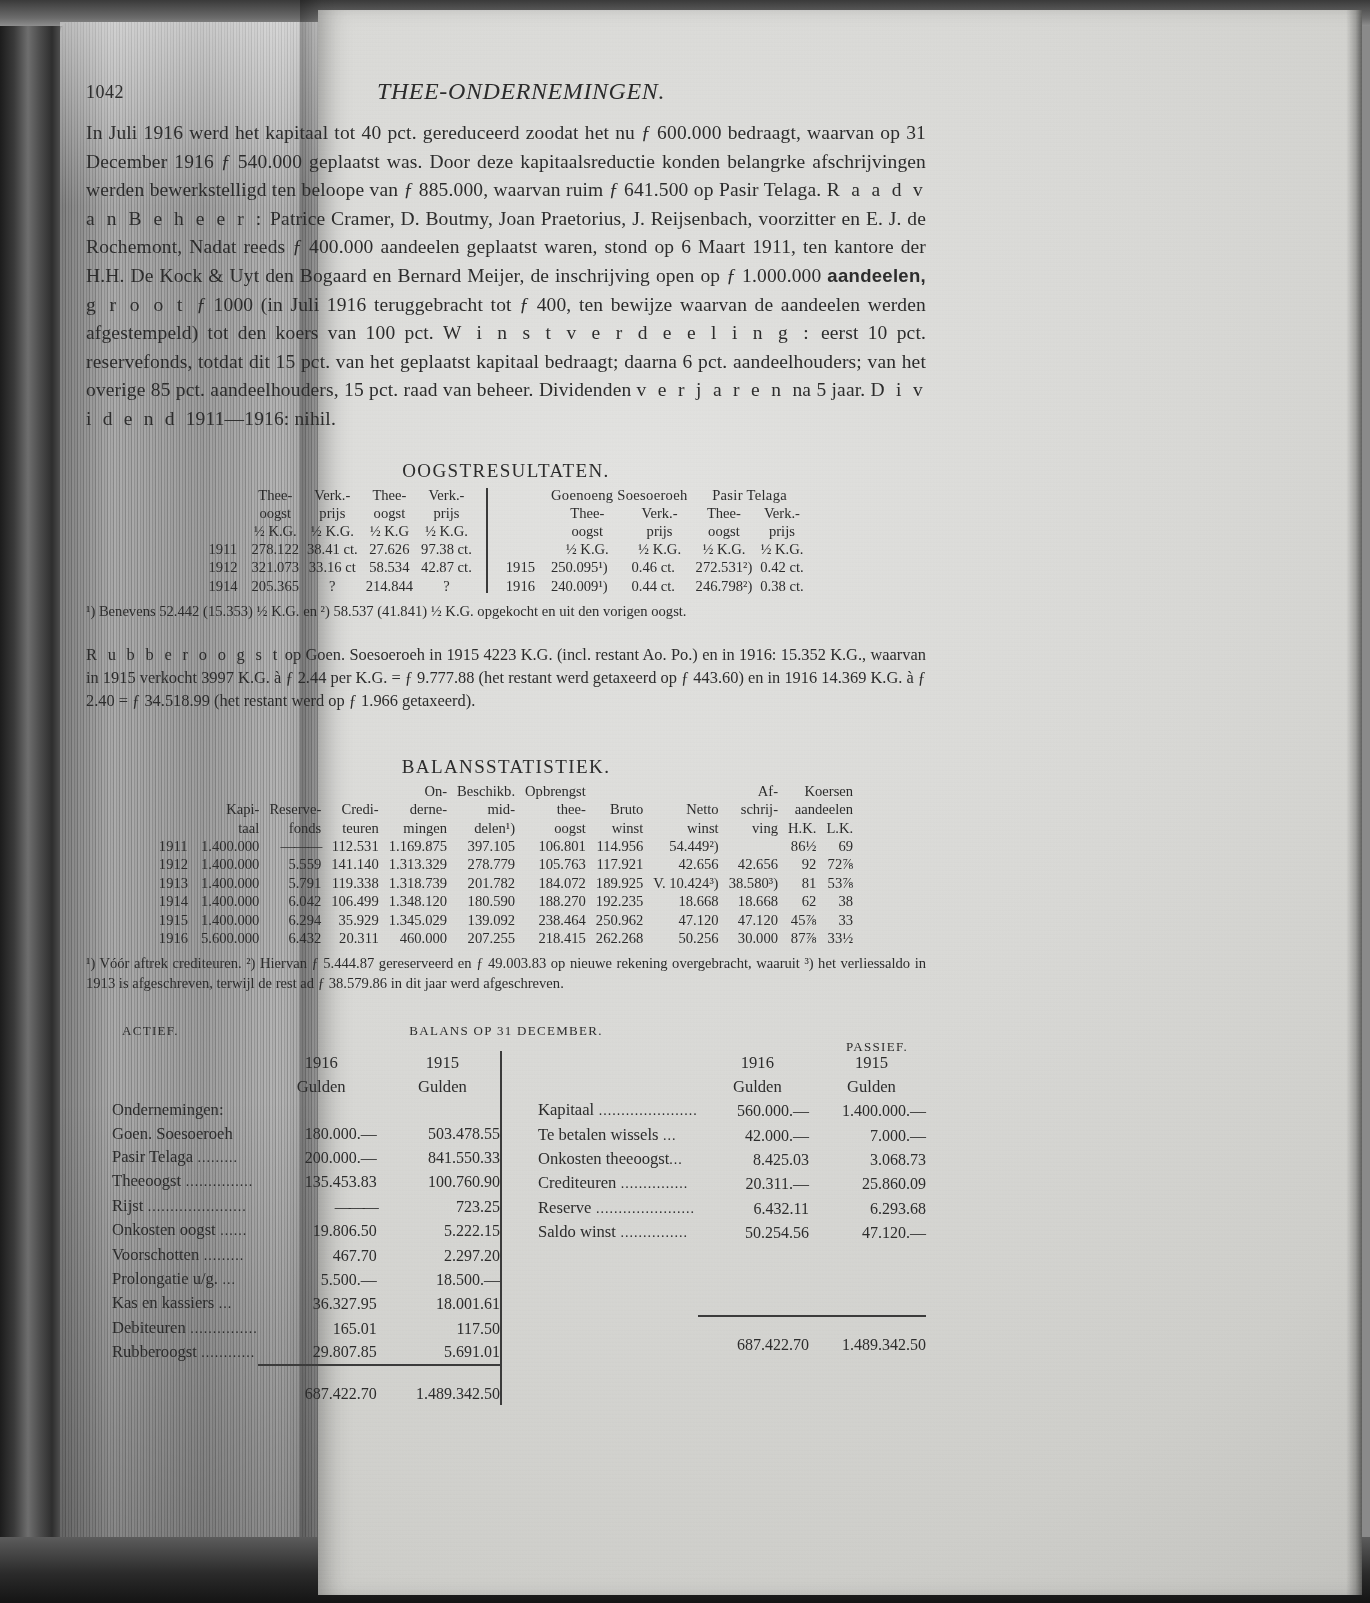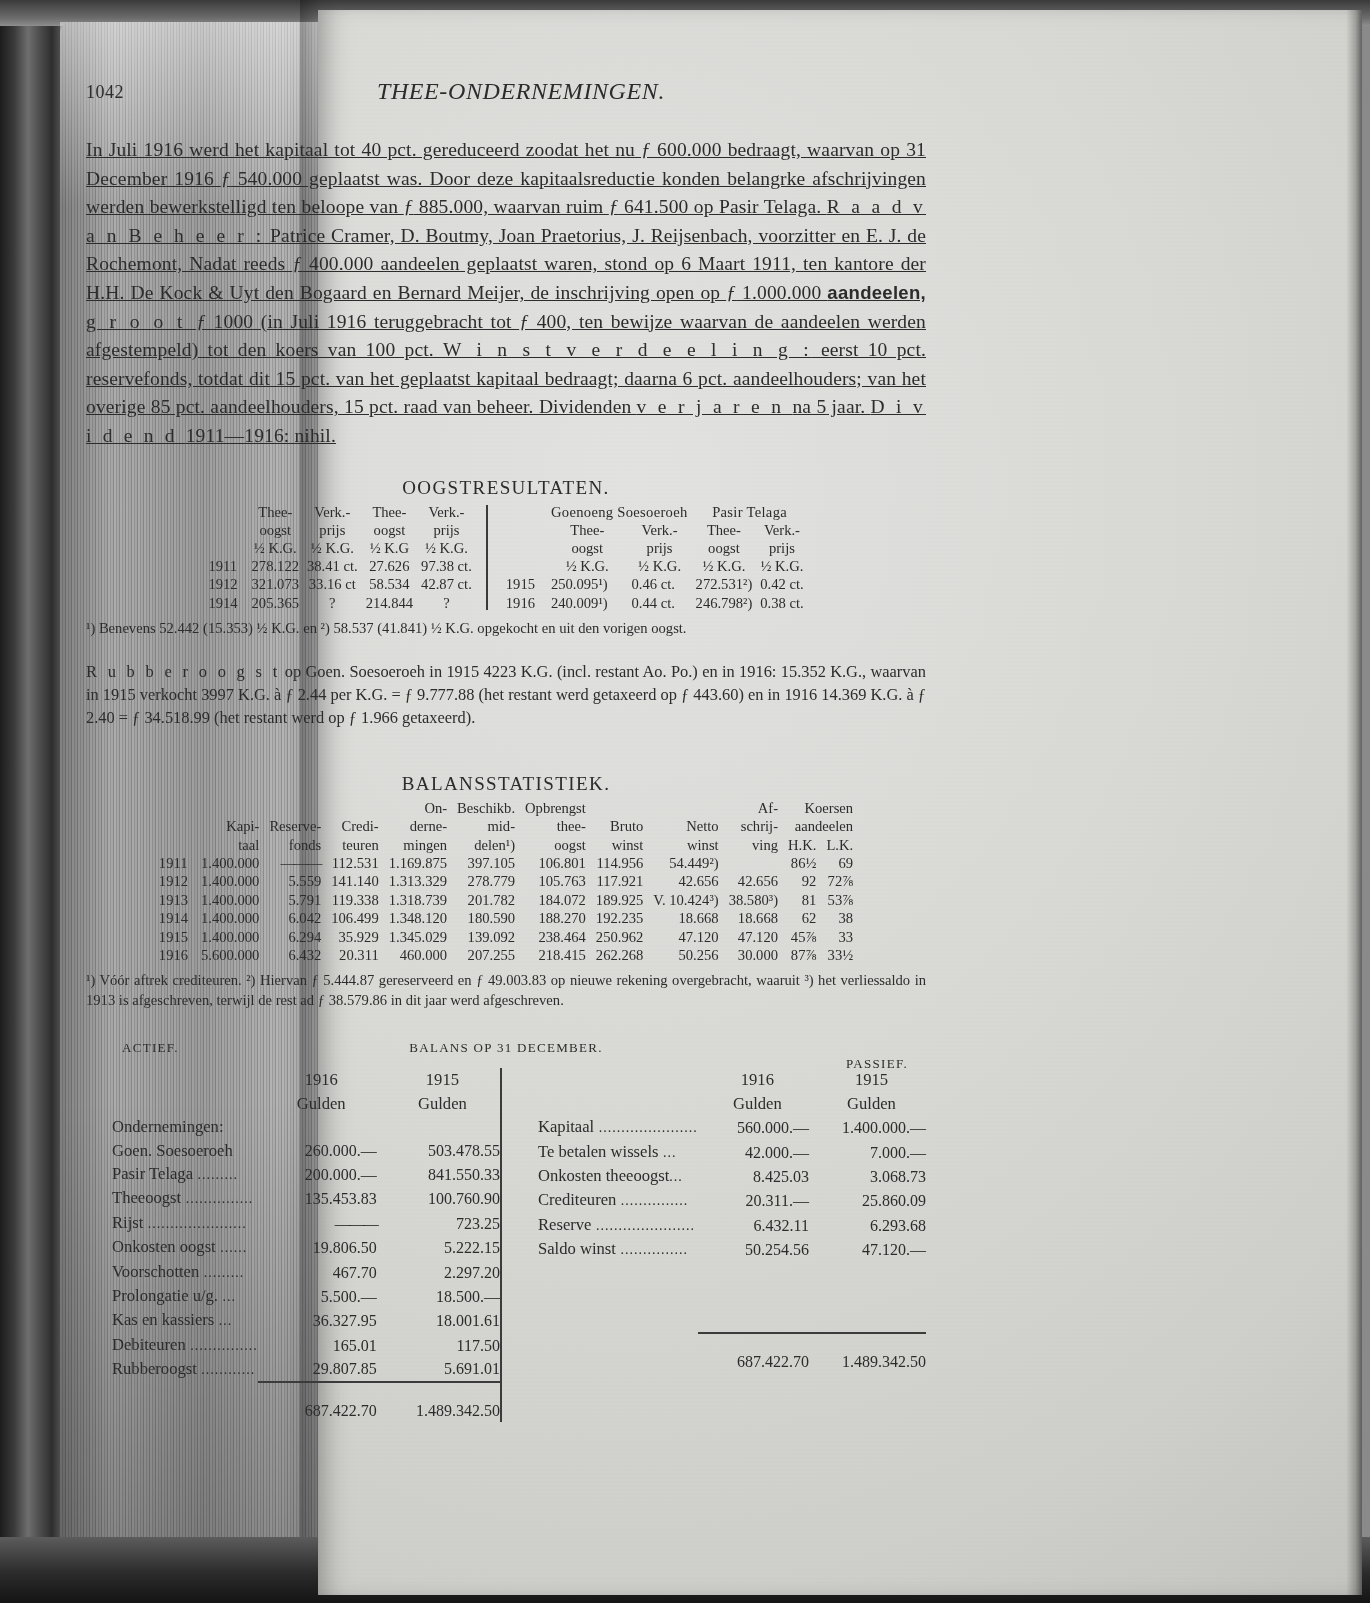--- a/index.html
+++ b/index.html
@@ -108,21 +108,21 @@
     position: absolute;
     left: 86px;
     top: 78px;
     width: 840px;
     z-index: 3;
   }
 
   .runhead {
     position: relative;
     height: 34px;
-    margin-bottom: 24px;
+    margin-bottom: 7px;
   }
   .folio {
     position: absolute;
     left: 0;
     top: 4px;
     font-size: 18px;
     letter-spacing: .5px;
   }
   .runtitle {
     text-align: center;
@@ -132,21 +132,20 @@
     padding-left: 30px;
   }
 
   .body-par {
     font-size: 19.5px;
     line-height: 28.6px;
     text-align: justify;
     text-justify: inter-word;
     letter-spacing: .15px;
     margin: 4px 0 6px 0;
-    text-decoration: underline;
   }
   .spaced { letter-spacing: 3.2px; }
   .bold-sp { font-family: "Liberation Sans", sans-serif; font-weight: bold; font-size: 18.5px; letter-spacing: .3px;}
   .flo { font-style: italic; }
 
   h2.sect {
     text-align: center;
     font-weight: normal;
     font-size: 19px;
     letter-spacing: 1.4px;
@@ -536,21 +535,21 @@
             </tr>
           </thead>
           <tbody>
             <tr>
               <td class="lbl">Ondernemingen:</td>
               <td class="n"></td>
               <td class="n"></td>
             </tr>
             <tr>
               <td class="lbl ind1">Goen.    Soesoeroeh</td>
-              <td class="n">260.000.—</td>
+              <td class="n">180.000.—</td>
               <td class="n">503.478.55</td>
             </tr>
             <tr>
               <td class="lbl ind1"><span>Pasir Telaga</span><span class="leader"> .........</span></td>
               <td class="n">200.000.—</td>
               <td class="n">841.550.33</td>
             </tr>
             <tr>
               <td class="lbl"><span>Theeoogst</span><span class="leader"> ...............</span></td>
               <td class="n">135.453.83</td>

